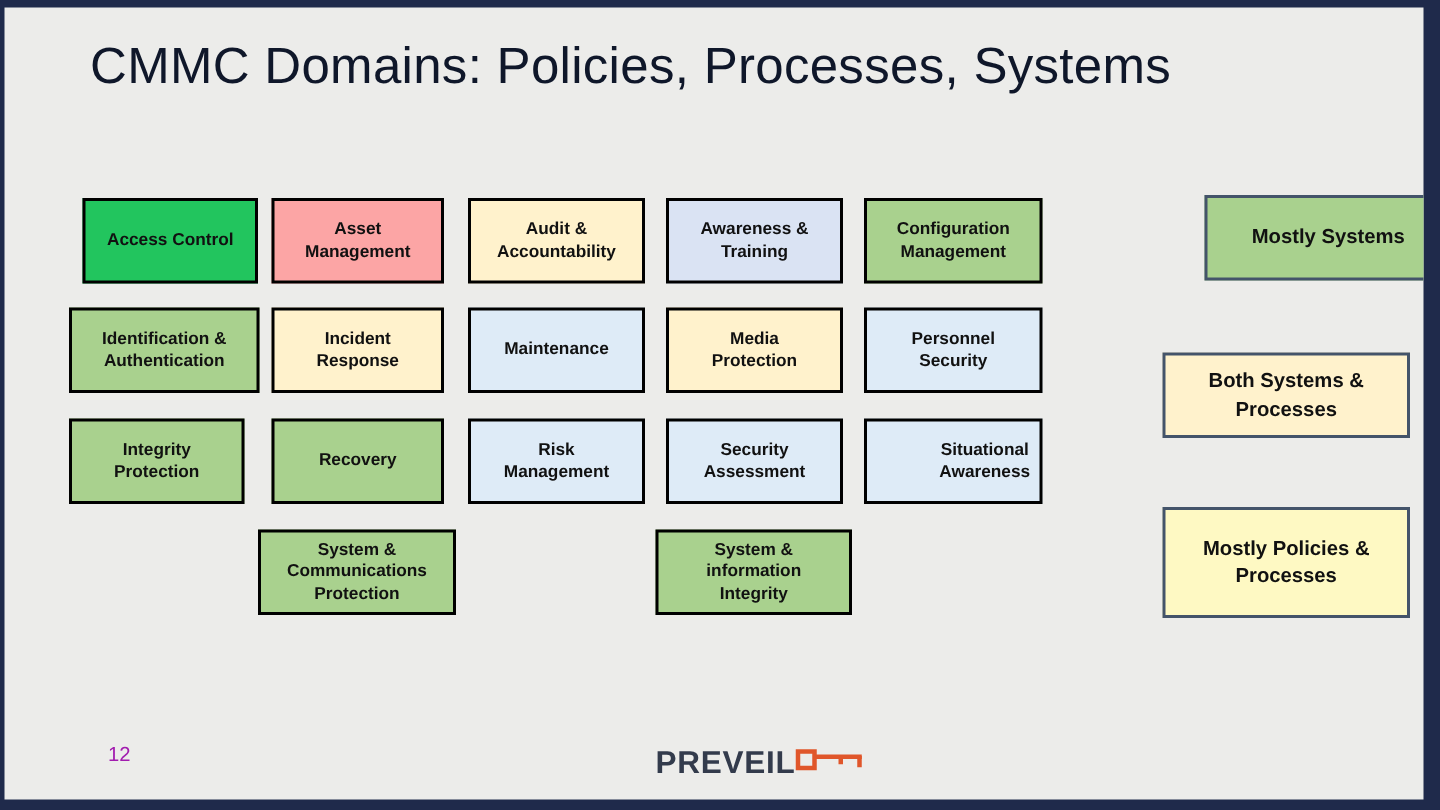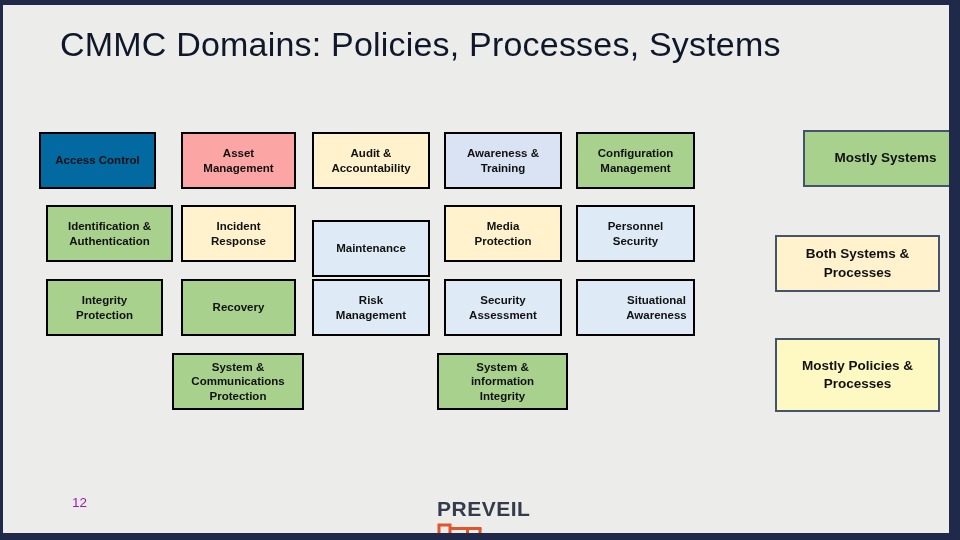--- a/index.html
+++ b/index.html
@@ -53,39 +53,39 @@
   .page-number{
     position:absolute;
     left:69px;top:490px;
     font-size:13.5px;
     color:#a21caf;
   }
   .logo{
     position:absolute;
     left:434px;top:492px;
     display:flex;
-    flex-direction:column;
+    flex-direction:row;
     align-items:flex-start;
   }
   .logo-text{
     font-size:21px;
     font-weight:bold;
     letter-spacing:0.5px;
     color:#333B4C;
   }
   .logo-key{display:block;margin-top:1px;}
 </style>
 </head>
 <body>
 
 <div class="slide">
 
   <h1 class="title">CMMC Domains: Policies, Processes, Systems</h1>
 
-  <div class="box" style="left: 36px; top: 127px; width: 117px; background-color: #0369a1;">
+  <div class="box" style="left: 52px; top: 127px; width: 117px; background-color: #22c55e;">
     <span>Access Control</span>
   </div>
   <div class="box" style="left: 178px; top: 127px; width: 115px; background-color: #fca5a5;">
     <span>Asset
 Management</span>
   </div>
   <div class="box" style="left: 309px; top: 127px; width: 118px; background-color: rgb(255, 242, 204);">
     <span>Audit &amp;
 Accountability</span>
   </div>
@@ -99,21 +99,21 @@
   </div>
 
   <div class="box" style="left: 43px; top: 200px; width: 127px; background-color: rgb(169, 209, 142);">
     <span>Identification &amp;
 Authentication</span>
   </div>
   <div class="box" style="left: 178px; top: 200px; width: 115px; background-color: rgb(255, 242, 204);">
     <span>Incident
 Response</span>
   </div>
-  <div class="box" style="left: 309px; top: 200px; width: 118px; background-color: rgb(222, 235, 247); margin-top: 15px;">
+  <div class="box" style="left: 309px; top: 200px; width: 118px; background-color: rgb(222, 235, 247);">
     <span>Maintenance</span>
   </div>
   <div class="box" style="left: 441px; top: 200px; width: 118px; background-color: rgb(255, 242, 204);">
     <span>Media
 Protection</span>
   </div>
   <div class="box" style="left: 573px; top: 200px; width: 119px; background-color: rgb(222, 235, 247);">
     <span>Personnel
 Security</span>
   </div>

